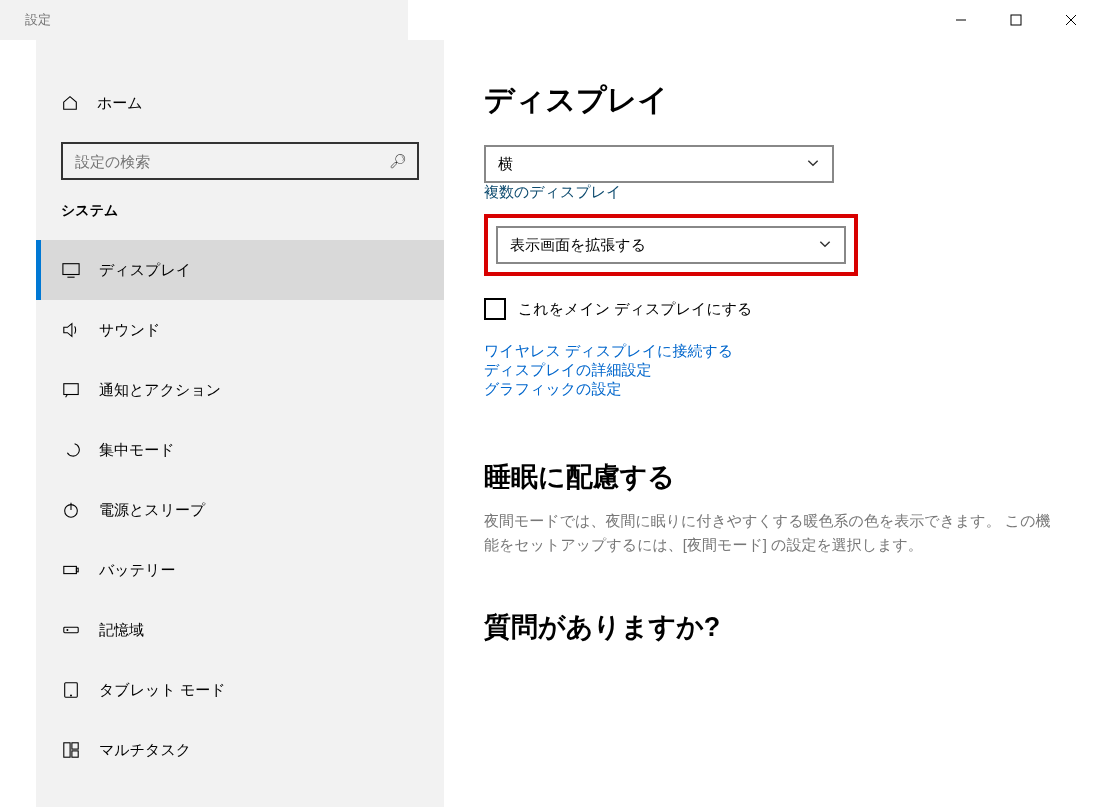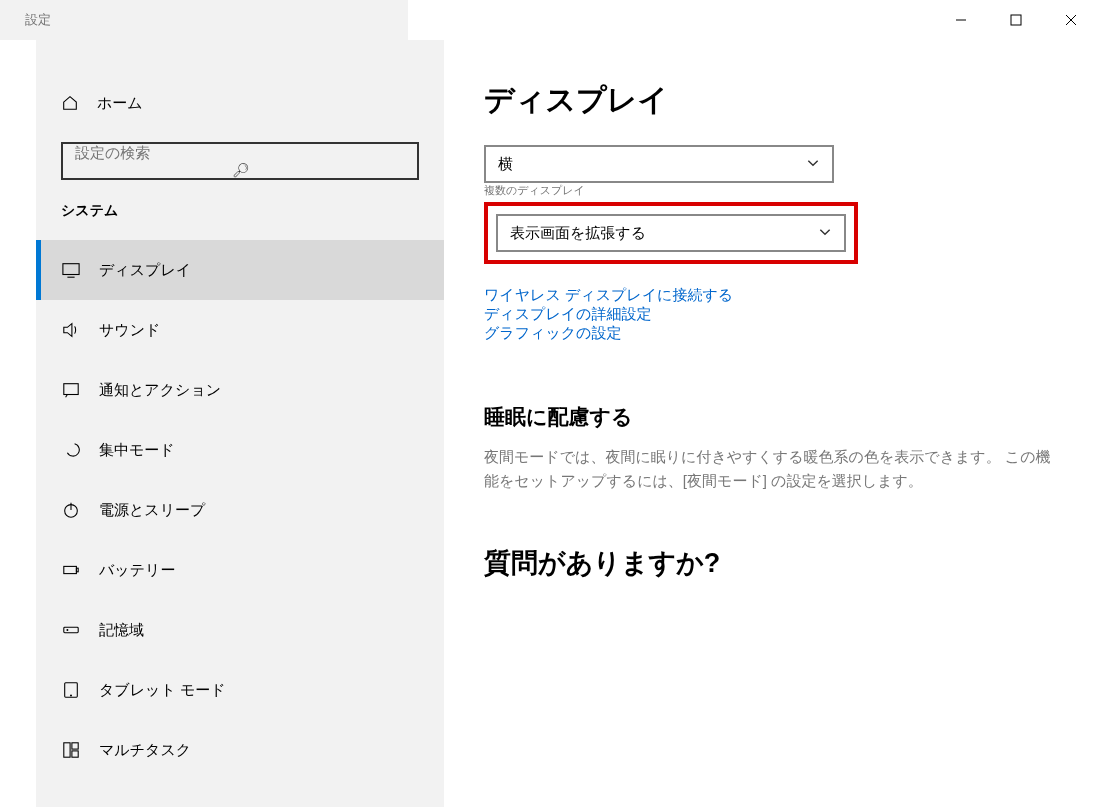--- a/index.html
+++ b/index.html
@@ -8,43 +8,43 @@
 .titlebar-left { padding-left: 25px; font-size: 13px; color: #737373; }
 .titlebar-right { display: flex; }
 .win-btn { width: 55px; height: 40px; display: flex; align-items: center; justify-content: center; }
 .win-btn svg { width: 12px; height: 12px; stroke: #000; stroke-width: 1; fill: none; }
 .body-row { flex: 1; display: flex; overflow: hidden; padding-left: 36px; }
 .sidebar { width: 408px; background: #f2f2f2; padding-top: 40px; display: flex; flex-direction: column; }
 .home-row { display: flex; align-items: center; padding: 0 25px; height: 46px; gap: 18px; }
 .home-row .home-icon { width: 18px; height: 18px; }
 .home-row .label { font-size: 15px; color: #000; }
 .search-wrap { padding: 16px 25px 22px; }
-.search-box { border: 2px solid #333; height: 38px; display: flex; align-items: center; padding: 0 10px 0 12px; justify-content: space-between; flex-direction: column; }
+.search-box { border: 2px solid #333; height: 38px; display: flex; align-items: center; padding: 0 10px 0 12px; justify-content: center; }
 .search-box input { border: none; background: transparent; outline: none; font-size: 15px; color: #555; width: 100%; }
 .search-box .search-icon { font-size: 14px; color: #333; transform: scaleX(-1); }
 .cat-header { padding: 0 25px; font-size: 14px; font-weight: 600; color: #000; margin-bottom: 20px; }
 .nav { display: flex; flex-direction: column; }
 .nav-item { display: flex; align-items: center; padding: 0 25px; height: 60px; gap: 18px; cursor: pointer; }
 .nav-item .nav-icon { width: 20px; height: 20px; display:flex; align-items:center; justify-content:center; }
 .nav-item .nav-label { font-size: 15px; color: #000; }
 .nav-item.active { position: relative; background: #d9d9d9; }
 .nav-item.active::before { content: ""; position: absolute; left: 0; top: 0; bottom: 0; width: 5px; background: #0078d4; }
 .main { flex: 1; padding: 40px 40px 0 40px; overflow: hidden; }
 .page-title { font-size: 30px; font-weight: 600; margin-bottom: 24px; }
 .dropdown { width: 350px; height: 38px; border: 2px solid #888; display: flex; align-items: center; justify-content: space-between; padding: 0 12px; font-size: 15px; cursor: pointer; }
 .dropdown .chev { font-size: 12px; color: #333; }
 .section-h { font-size: 21px; font-weight: 600; margin-top: 44px; margin-bottom: 28px; }
-.field-label { font-size: 11px; color: #737373; margin-bottom: 4px; }
+.field-label { font-size: 15px; color: #0c4a6e; margin-bottom: 12px; }
 .highlight-box { display:inline-block; padding: 8px; border: 4px solid #d80000; }
 .checkbox-row { display: flex; align-items: center; gap: 12px; margin-top: 22px; }
 .checkbox-visual { width: 22px; height: 22px; border: 2px solid #000; }
 .checkbox-label { font-size: 15px; }
 .link-list { margin-top: 22px; display: flex; flex-direction: column; }
 .link-list a { font-size: 15px; color: #0066cc; text-decoration: none; }
-.sleep-h { font-size: 21px; font-weight: 600; margin-top: 60px; margin-bottom: 14px; }
+.sleep-h { font-size: 27px; font-weight: 600; margin-top: 60px; margin-bottom: 14px; }
 .sleep-desc { font-size: 15px; color: #777; line-height: 1.6; max-width: 600px; }
 .question-h { font-size: 27px; font-weight: 600; margin-top: 52px; }
 
 
 .sidebar-bg { position: absolute; left: 0; top: 0; width: 408px; height: 40px; background: #f2f2f2; z-index: 0; }
 .titlebar { position: relative; z-index: 1; }
 .titlebar-left { background: transparent; }
 </style>
 </head>
 <body>
@@ -198,20 +198,24 @@
       <div class="dropdown">
         <span>表示画面を拡張する</span>
         <span class="chev">
           <svg viewBox="0 0 12 12" width="14" height="14" fill="none" stroke="#333" stroke-width="1.2">
               <path d="M2 4l4 4 4-4"></path>
             </svg>
         </span>
       </div>
     </div>
 
+    <div class="checkbox-row">
+      <div class="checkbox-visual"></div>
+      <span class="checkbox-label">これをメイン ディスプレイにする</span>
+    </div>
 
     <div class="link-list">
       <a href="#">ワイヤレス ディスプレイに接続する</a>
       <a href="#">ディスプレイの詳細設定</a>
       <a href="#">グラフィックの設定</a>
     </div>
 
     <h2 class="sleep-h">睡眠に配慮する</h2>
     <p class="sleep-desc">夜間モードでは、夜間に眠りに付きやすくする暖色系の色を表示できます。 この機能をセットアップするには、[夜間モード] の設定を選択します。</p>
 

